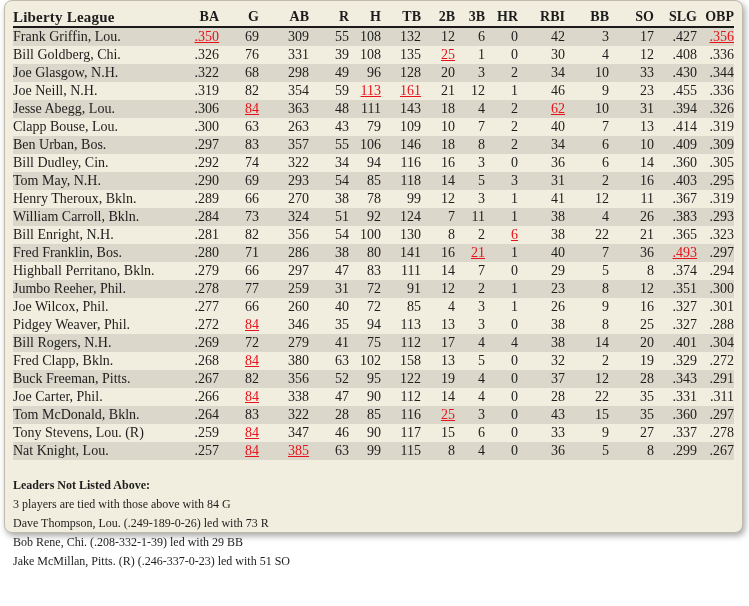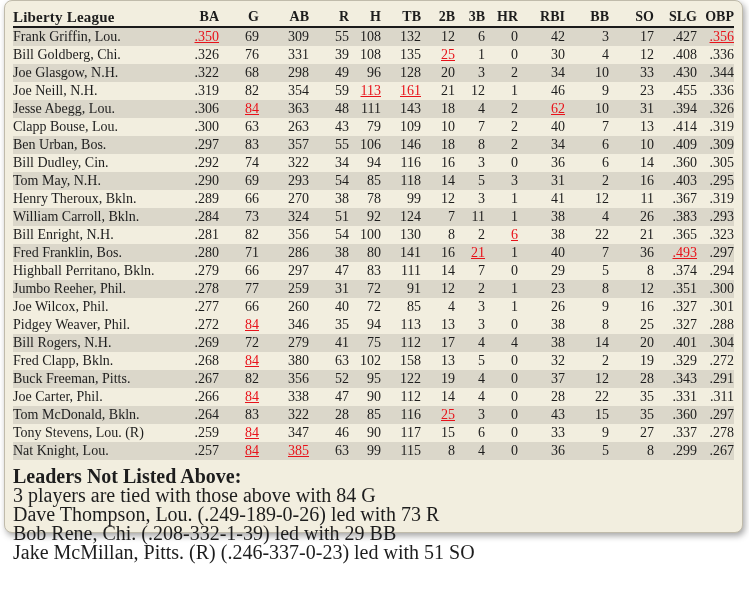--- a/index.html
+++ b/index.html
@@ -43,22 +43,22 @@
   thead th.title-cell {
     text-align: left;
     font-size: 15px;
     letter-spacing: 0.2px;
   }
   td.player { text-align: left; margin-top: 24px; }
   td.num, th.num { text-align: right; }
   tr.stripe td { background: var(--stripe, #dbd7ca); }
   td.leader { color: var(--red, #e8121a); text-decoration: underline; }
   .footer {
-    margin-top: 7px;
-    font-size: 20px;
+    margin-top: 16px;
+    font-size: 12px;
     line-height: 19px;
   }
   .footer .heading { font-weight: bold; }
 </style>
 </head>
 <body>
 
 <div class="report-box">
   <table class="stats">
     <colgroup>

